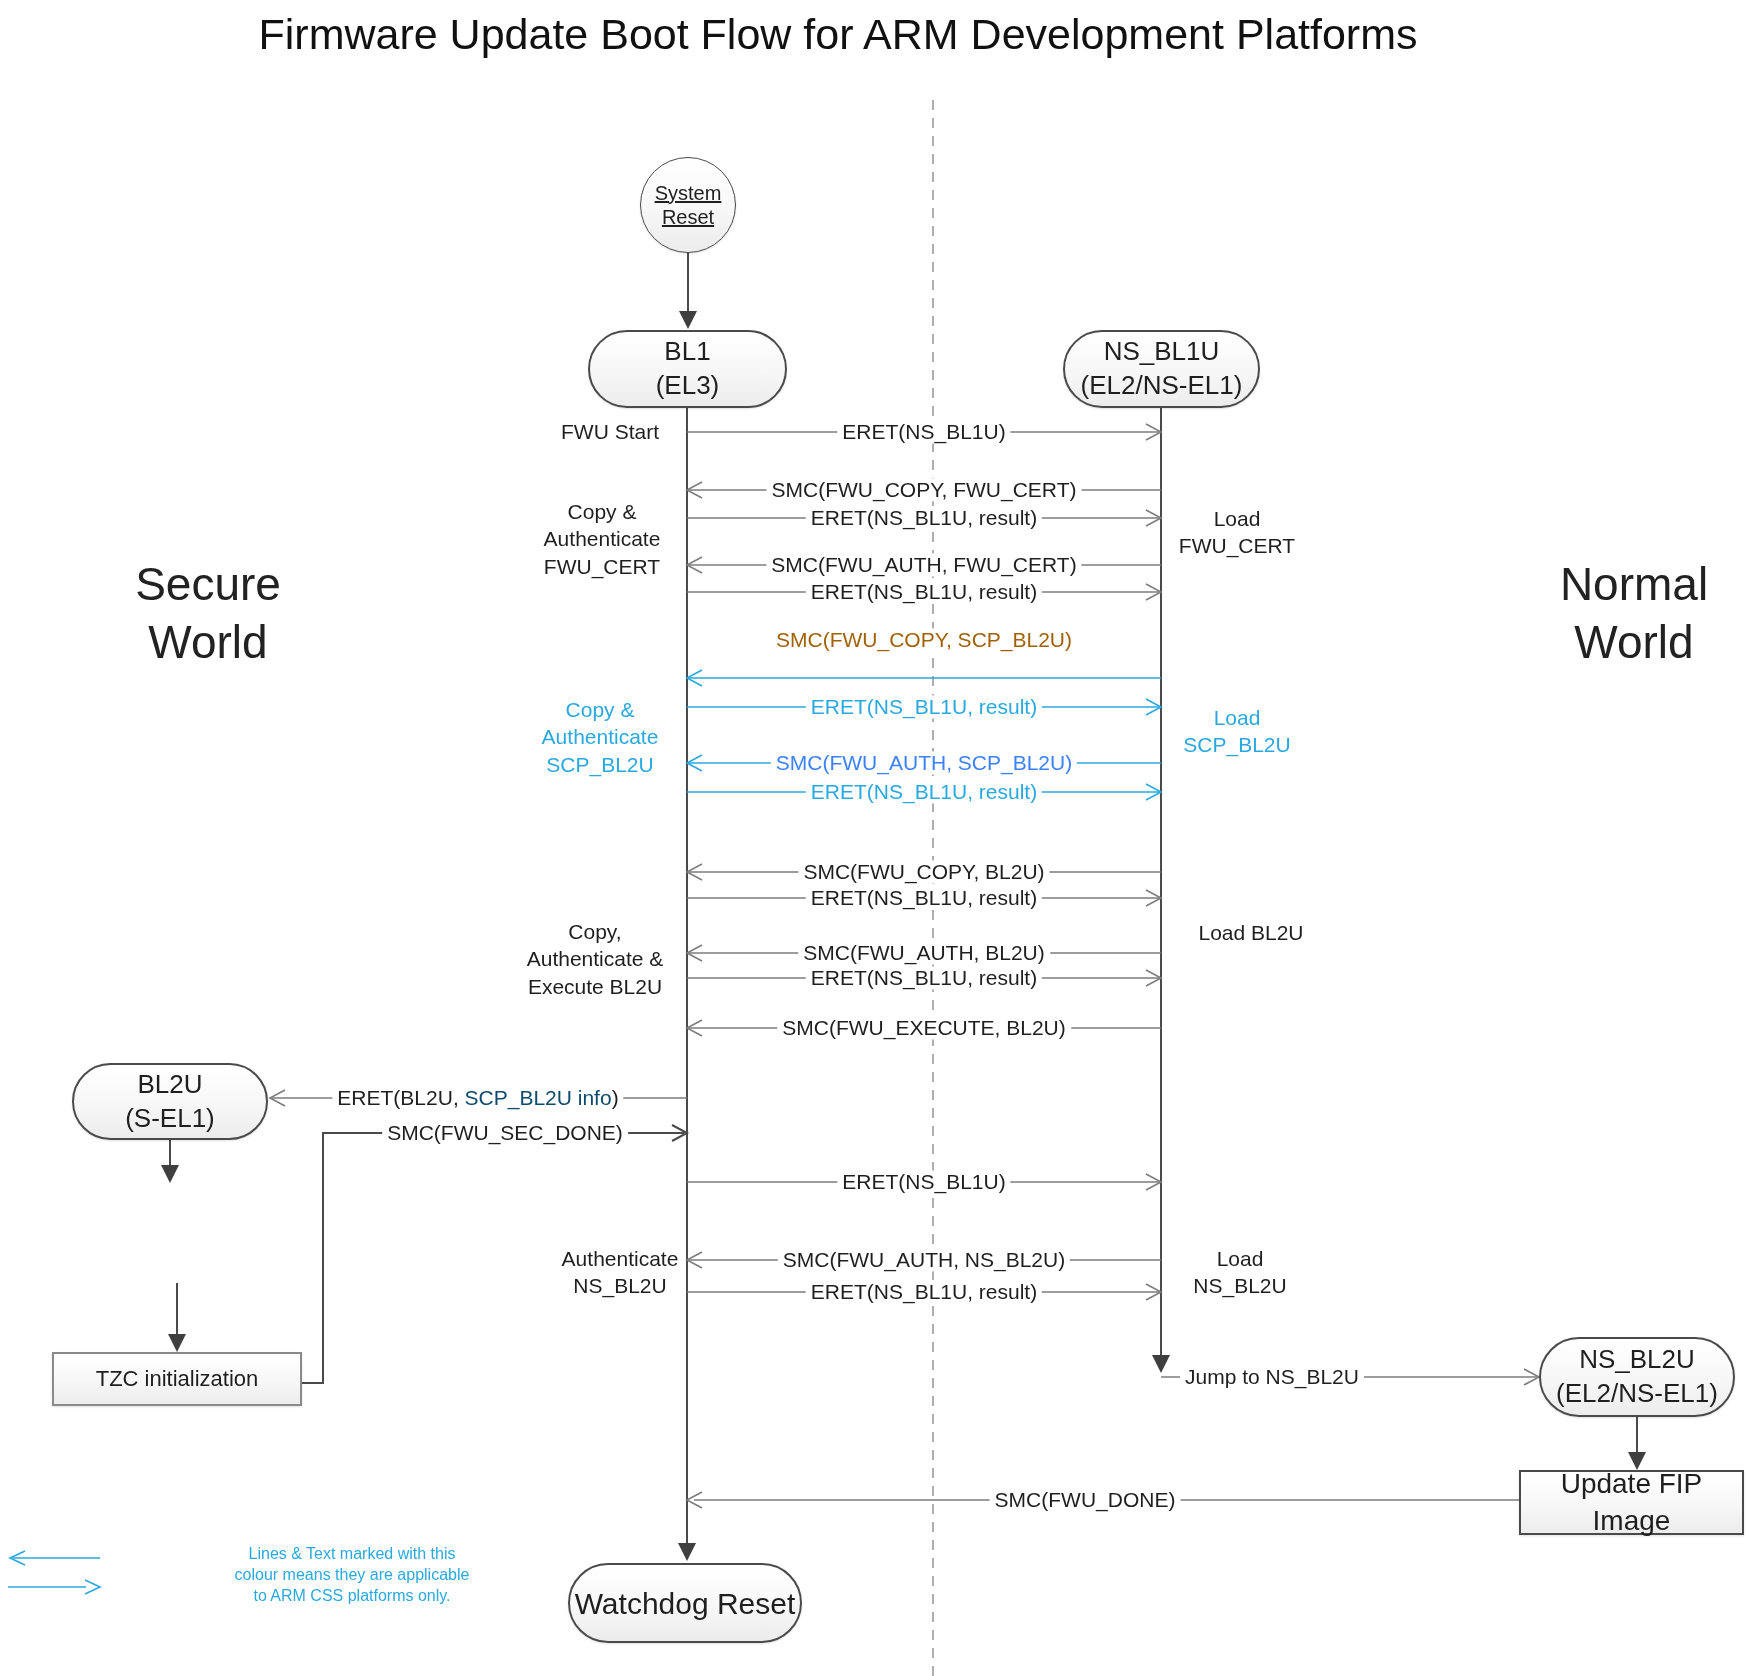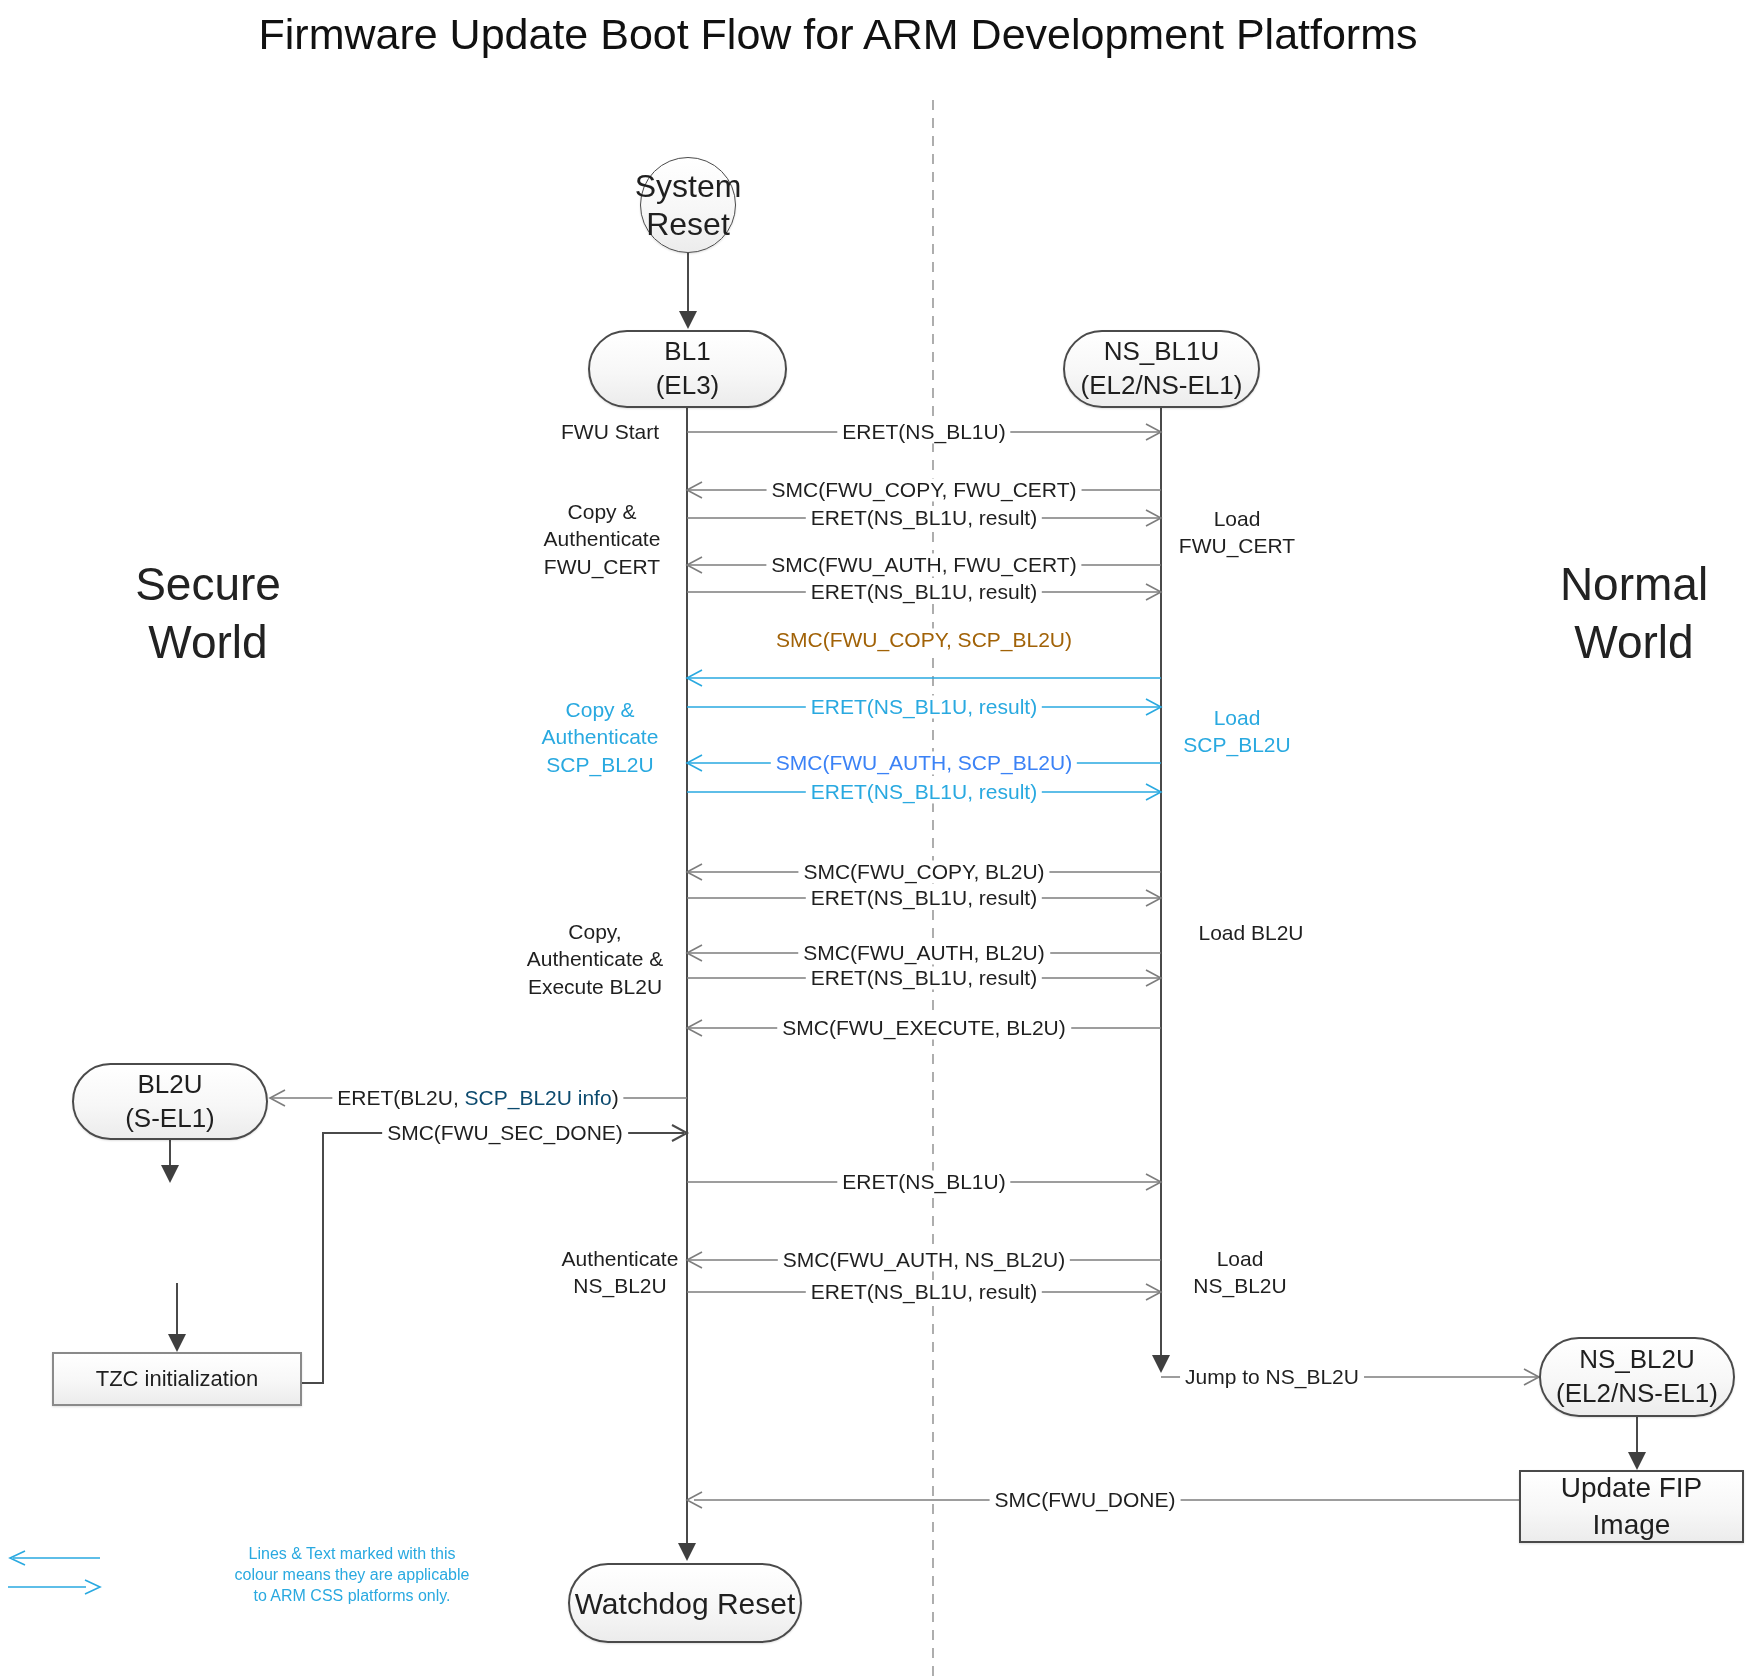--- a/index.html
+++ b/index.html
@@ -22,21 +22,21 @@
     transform:translate(-50%,-50%);z-index:3;
   }
   .node{
     box-sizing:border-box;border:2px solid #4a4a4a;z-index:4;
     background:linear-gradient(180deg,#ffffff 0%,#f7f7f7 55%,#ececec 100%);
     display:flex;align-items:center;justify-content:center;text-align:center;
     white-space:pre-line;line-height:1.3;font-size:26px;position:absolute;
     box-shadow:0 1px 2px rgba(0,0,0,0.12);
   }
   .pill{border-radius:40px;}
-  .ellipse{border-radius:50%;font-size:32px;border-width:1.6px;line-height:1.2;}
+  .ellipse{border-radius:50%;font-size:20px;border-width:1.6px;line-height:1.2;text-decoration:underline;}
   .rect{border-radius:0;border-color:#8a8a8a;}
   .msg{
     position:absolute;z-index:3;background:#fff;padding:0 5px;font-size:21px;
     white-space:nowrap;transform:translate(-50%,-50%);line-height:1.1;
   }
   .side{
     position:absolute;z-index:3;font-size:21px;text-align:center;white-space:pre-line;
     line-height:1.3;transform:translate(-50%,-50%);
   }
   .legend-note{
@@ -194,21 +194,21 @@
 Reset</div>
   <div class="node pill" style="left:588px;top:330px;width:199px;height:78px;">BL1
 (EL3)</div>
   <div class="node pill" style="left:1063px;top:330px;width:197px;height:78px;">NS_BL1U
 (EL2/NS-EL1)</div>
   <div class="node pill" style="left:72px;top:1063px;width:196px;height:77px;">BL2U
 (S-EL1)</div>
   <div class="node rect" style="left:52px;top:1352px;width:250px;height:54px;font-size:22px;">TZC initialization</div>
   <div class="node pill" style="left:1539px;top:1337px;width:196px;height:80px;">NS_BL2U
 (EL2/NS-EL1)</div>
-  <div class="node rect" style="left:1519px;top:1470px;width:225px;height:73px;font-size:28px;border-color:#4a4a4a;">Update FIP Image</div>
+  <div class="node rect" style="left:1519px;top:1470px;width:225px;height:65px;font-size:28px;border-color:#4a4a4a;">Update FIP Image</div>
   <div class="node pill" style="left:568px;top:1563px;width:234px;height:80px;font-size:30px;">Watchdog Reset</div>
 
   <div class="msg" style="left:924px;top:432px;">ERET(NS_BL1U)</div>
   <div class="msg" style="left:924px;top:490px;">SMC(FWU_COPY, FWU_CERT)</div>
   <div class="msg" style="left:924px;top:518px;">ERET(NS_BL1U, result)</div>
   <div class="msg" style="left:924px;top:565px;">SMC(FWU_AUTH, FWU_CERT)</div>
   <div class="msg" style="left:924px;top:592px;">ERET(NS_BL1U, result)</div>
   <div class="msg accent" style="left: 924px; top: 640px; color: #a16207;">SMC(FWU_COPY, SCP_BL2U)</div>
   <div class="msg accent" style="left: 924px; top: 707px; color: rgb(41, 169, 224);">ERET(NS_BL1U, result)</div>
   <div class="msg accent" style="left: 924px; top: 763px; color: #3b82f6;">SMC(FWU_AUTH, SCP_BL2U)</div>

